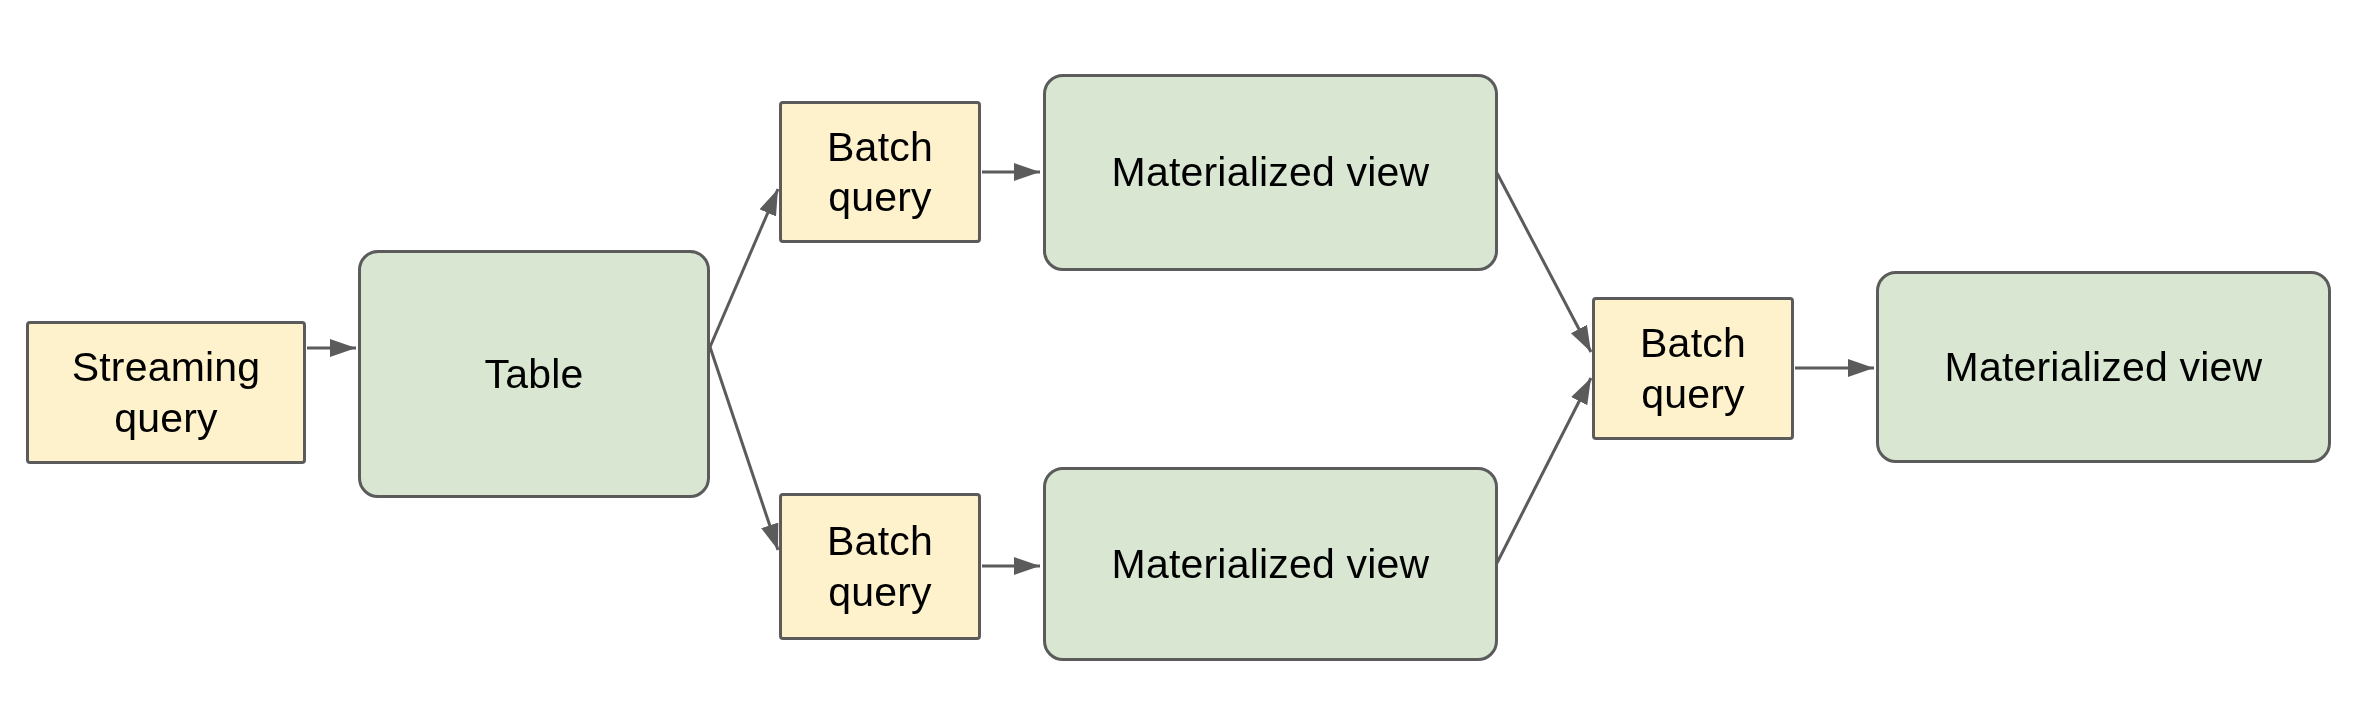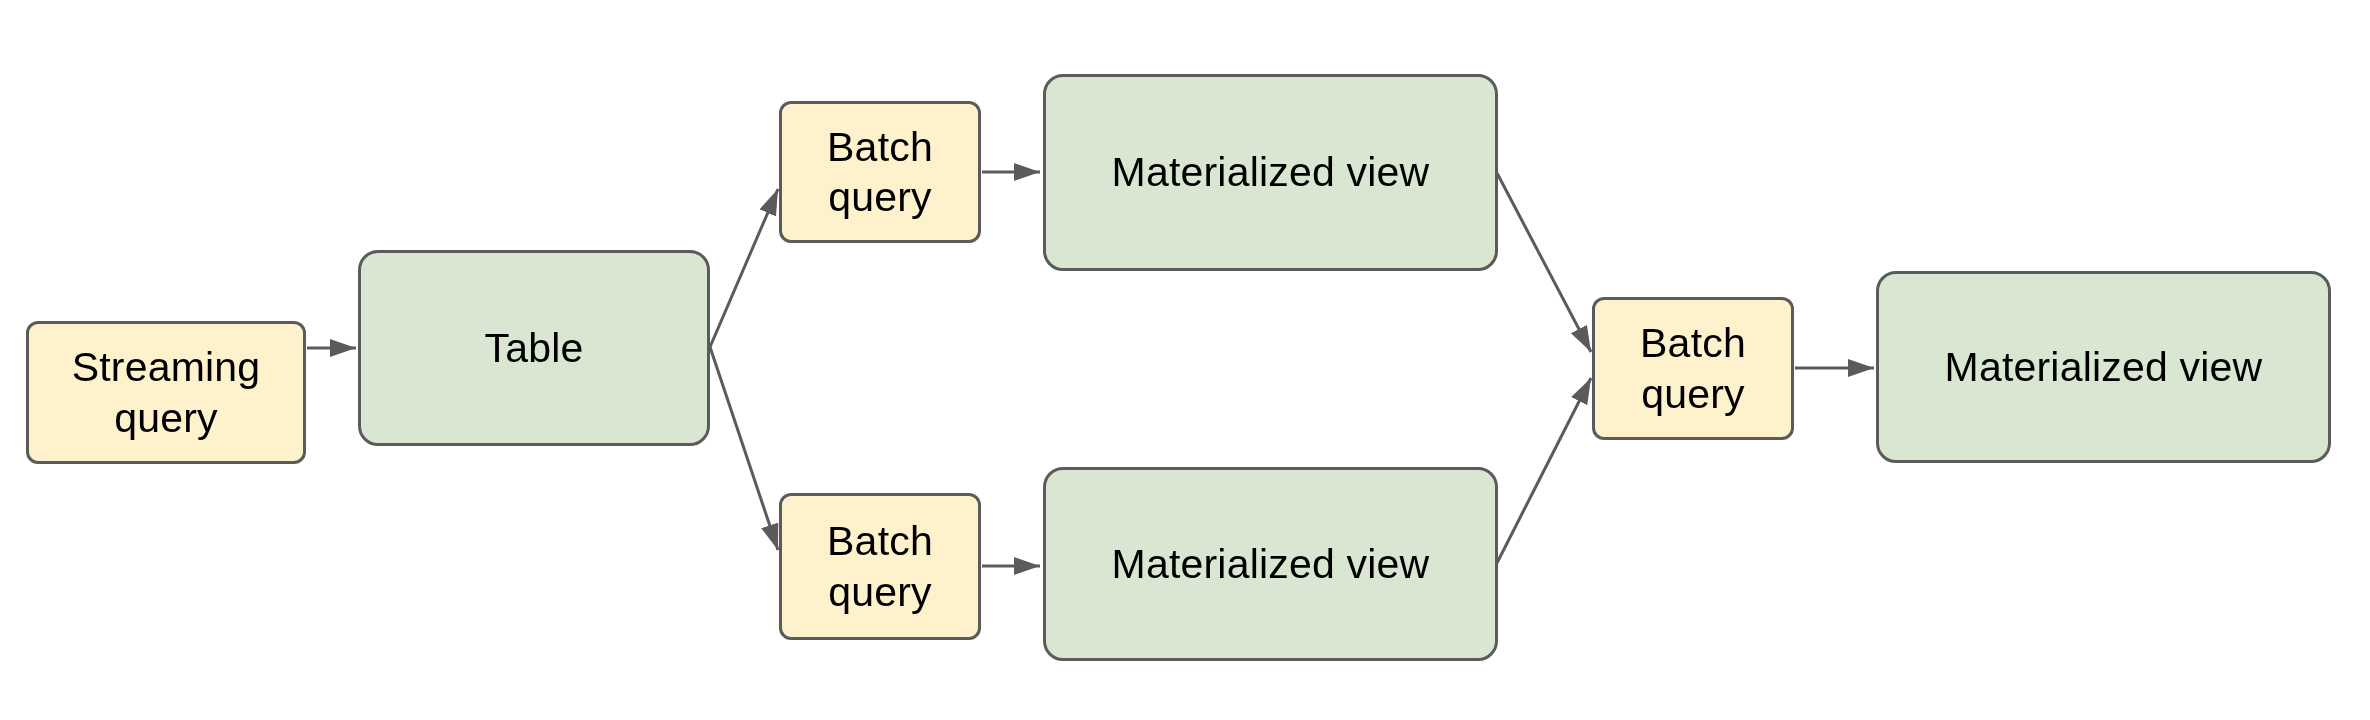--- a/index.html
+++ b/index.html
@@ -35,30 +35,30 @@
     line-height: 1.22;
     letter-spacing: 0.2px;
   }
   .node .label {
     display: block;
     padding: 0 10px;
   }
   .query {
     background: #fdf2cc;
     border: 3px solid #5b5b5b;
-    border-radius: 12px;
+    border-radius: 4px;
   }
   .data {
     background: #d9e7d2;
     border: 3px solid #5b5b5b;
     border-radius: 20px;
   }
   
   .pos-streaming   { left: 26px;   top: 277px; width: 280px; height: 143px; margin-top: 44px; }
-  .pos-table       { left: 358px;  top: 250px; width: 352px; height: 196px; }
+  .pos-table       { left: 358px;  top: 250px; width: 352px; height: 248px; }
   .pos-batch-top   { left: 779px;  top: 101px; width: 202px; height: 142px; }
   .pos-mv-top      { left: 1043px; top: 74px;  width: 455px; height: 197px; }
   .pos-batch-bot   { left: 779px;  top: 493px; width: 202px; height: 147px; }
   .pos-mv-bot      { left: 1043px; top: 467px; width: 455px; height: 194px; }
   .pos-batch-right { left: 1592px; top: 297px; width: 202px; height: 143px; }
   .pos-mv-right    { left: 1876px; top: 271px; width: 455px; height: 192px; }
   .edge {
     stroke: #5b5b5b;
     stroke-width: 3;
     fill: none;

